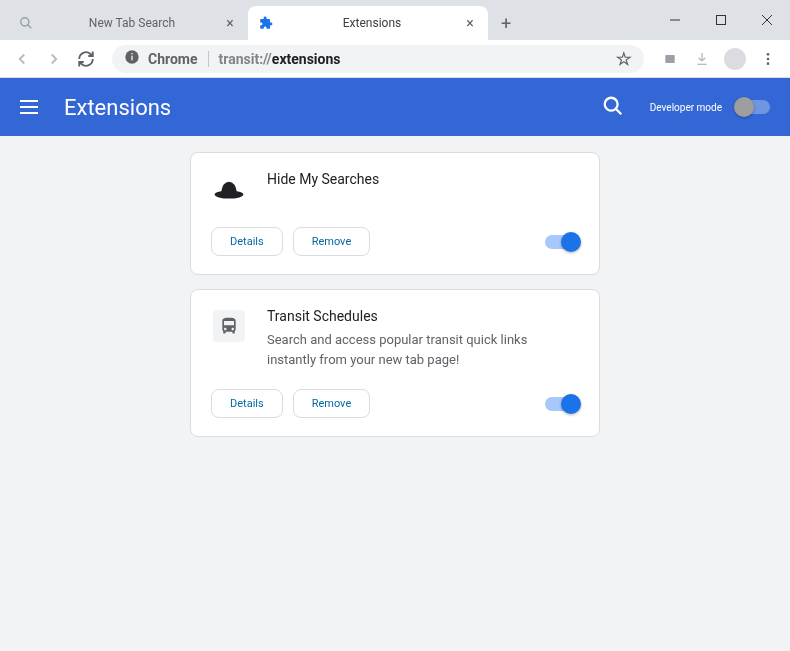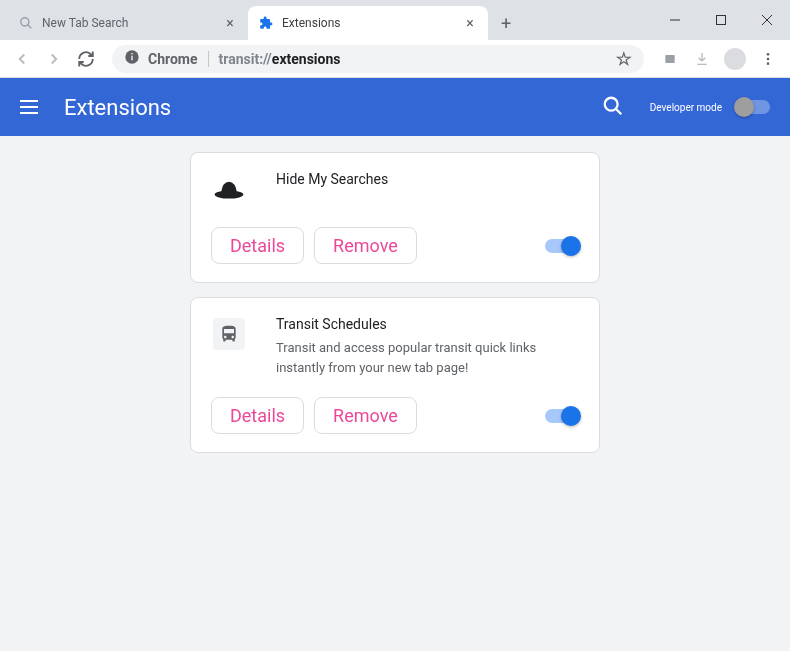--- a/index.html
+++ b/index.html
@@ -11,21 +11,21 @@
   
   
   .window-controls { position: absolute; top: 0; right: 0; height: 40px; display: flex; align-items: center; z-index: 10; }
   .window-btn { width: 46px; height: 40px; display: flex; align-items: center; justify-content: center; font-size: 14px; cursor: pointer; color: #333; }
   
   
   .tabstrip { height: 40px; background: #dee1e6; display: flex; align-items: flex-end; padding-left: 8px; padding-top: 6px; }
   .tab { height: 34px; width: 240px; display: flex; align-items: center; padding: 0 10px; border-radius: 8px 8px 0 0; font-size: 12px; color: #5f6368; background: #dee1e6; position: relative; cursor: pointer; }
   .tab.active { background: #fff; color: #3c4043; }
   .tab-icon { width: 16px; height: 16px; margin-right: 8px; display: flex; align-items: center; justify-content: center; }
-  .tab-title { flex: 1; white-space: nowrap; overflow: hidden; text-overflow: ellipsis; }
+  .tab-title { flex: 1; white-space: nowrap; overflow: hidden; text-overflow: ellipsis; text-align: center; }
   .tab-close { width: 16px; height: 16px; display: flex; align-items: center; justify-content: center; font-size: 14px; color: #5f6368; border-radius: 50%; cursor: pointer; }
   .tab-new { width: 28px; height: 28px; display: flex; align-items: center; justify-content: center; font-size: 18px; color: #5f6368; cursor: pointer; margin-left: 4px; margin-bottom: 3px; }
   
   
   .toolbar { height: 38px; background: #fff; border-bottom: 1px solid #dadce0; display: flex; align-items: center; padding: 0 8px; gap: 4px; }
   .nav-btn { width: 28px; height: 28px; display: flex; align-items: center; justify-content: center; color: #5f6368; border-radius: 50%; cursor: pointer; }
   .nav-btn.disabled { color: #bbb; }
   .omnibox { flex: 1; height: 28px; background: #f1f3f4; border-radius: 14px; display: flex; align-items: center; padding: 0 12px; margin: 0 8px; font-size: 14px; color: #5f6368; font-weight: bold; }
   .omnibox .chrome-label { padding-right: 10px; border-right: 1px solid #c4c7c5; margin-right: 10px; }
   .omnibox .url-text { color: #80868b; }
@@ -42,25 +42,25 @@
   .search-btn { width: 24px; height: 24px; cursor: pointer; margin-right: 24px; }
   .dev-label { font-size: 10px; margin-right: 14px; }
   .toggle { width: 34px; height: 14px; background: rgba(255,255,255,0.3); border-radius: 7px; position: relative; cursor: pointer; }
   .toggle-knob { width: 20px; height: 20px; background: #9e9e9e; border-radius: 50%; position: absolute; top: -3px; left: -2px; box-shadow: 0 1px 3px rgba(0,0,0,0.3); }
   
   
   .content { background: #f1f3f4; height: calc(651px - 40px - 38px - 58px); padding: 16px; display: flex; flex-direction: column; align-items: center; gap: 14px; position: relative; z-index: 1; }
   .card { width: 410px; background: #fff; border: 1px solid #dadce0; border-radius: 8px; padding: 18px 20px; }
   .card-head { display: flex; gap: 20px; margin-bottom: 20px; }
   .card-icon { width: 36px; height: 36px; display: flex; align-items: center; justify-content: center; }
-  .card-body { flex: 1; margin-left: 9px; }
+  .card-body { flex: 1; }
   .card-title { font-size: 14px; color: #202124; margin-bottom: 6px; }
   .card-desc { font-size: 13px; color: #5f6368; line-height: 1.5; }
   .card-actions { display: flex; align-items: center; gap: 10px; }
-  .btn { border: 1px solid #dadce0; background: #fff; color: #ec4899; font-size: 18px; padding: 7px 18px; border-radius: 8px; cursor: pointer; }
+  .btn { border: 1px solid #dadce0; background: #fff; color: #0369a1; font-size: 11px; padding: 7px 18px; border-radius: 8px; cursor: pointer; }
   .spacer { flex: 1; }
   .card-toggle { width: 34px; height: 14px; background: #a8c7fa; border-radius: 7px; position: relative; cursor: pointer; }
   .card-toggle-knob { width: 20px; height: 20px; background: #1a73e8; border-radius: 50%; position: absolute; top: -3px; right: -2px; box-shadow: 0 1px 3px rgba(0,0,0,0.3); }
   
   
   .hat-icon { width: 32px; height: 24px; }
   .bus-icon { width: 32px; height: 32px; background: #f1f3f4; border-radius: 4px; display:flex; align-items:center; justify-content:center; }
 </style>
 </head>
 <body>
@@ -217,21 +217,21 @@
     <div class="card-head">
       <div class="card-icon">
         <div class="bus-icon">
           <svg width="20" height="20" viewBox="0 0 24 24" fill="#5f6368">
             <path d="M4 16c0 .88.39 1.67 1 2.22V20c0 .55.45 1 1 1h1c.55 0 1-.45 1-1v-1h8v1c0 .55.45 1 1 1h1c.55 0 1-.45 1-1v-1.78c.61-.55 1-1.34 1-2.22V6c0-3.5-3.58-4-8-4s-8 .5-8 4v10zm3.5 1c-.83 0-1.5-.67-1.5-1.5S6.67 14 7.5 14s1.5.67 1.5 1.5S8.33 17 7.5 17zm9 0c-.83 0-1.5-.67-1.5-1.5s.67-1.5 1.5-1.5 1.5.67 1.5 1.5-.67 1.5-1.5 1.5zm1.5-6H6V6h12v5z"></path>
           </svg>
         </div>
       </div>
       <div class="card-body">
         <div class="card-title">Transit Schedules</div>
-        <div class="card-desc">Transit and access popular transit quick links instantly from your new tab page!</div>
+        <div class="card-desc">Search and access popular transit quick links instantly from your new tab page!</div>
       </div>
     </div>
     <div class="card-actions">
       <button class="btn">Details</button>
       <button class="btn">Remove</button>
       <div class="spacer"></div>
       <div class="card-toggle">
         <div class="card-toggle-knob"></div>
       </div>
     </div>

